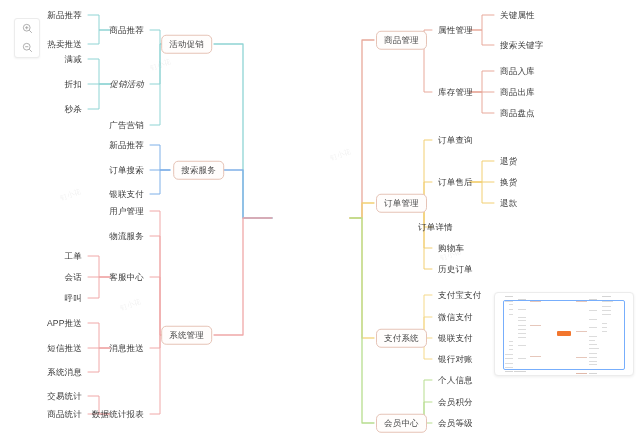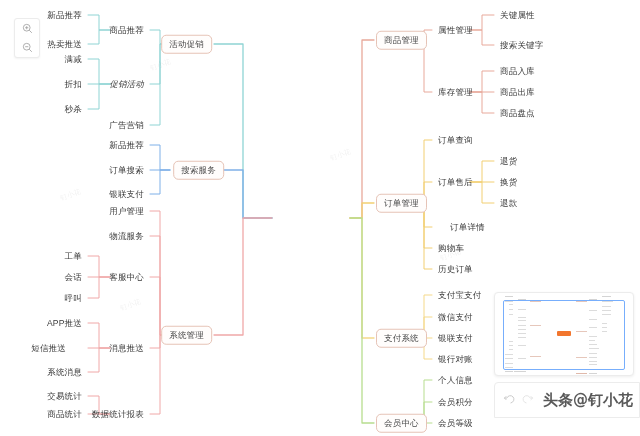--- a/index.html
+++ b/index.html
@@ -162,21 +162,21 @@
       <div class="node lvl2 right" style="left: 436px; top: 92px;">库存管理</div>
       <div class="node lvl3 right" style="left: 498px; top: 71px;">商品入库</div>
       <div class="node lvl3 right" style="left: 498px; top: 92px;">商品出库</div>
       <div class="node lvl3 right" style="left: 498px; top: 113px;">商品盘点</div>
       <div class="node lvl1 right" style="left: 376px; top: 203px;">订单管理</div>
       <div class="node lvl2 right" style="left: 436px; top: 140px;">订单查询</div>
       <div class="node lvl2 right" style="left: 436px; top: 182px;">订单售后</div>
       <div class="node lvl3 right" style="left: 498px; top: 161px;">退货</div>
       <div class="node lvl3 right" style="left: 498px; top: 182px;">换货</div>
       <div class="node lvl3 right" style="left: 498px; top: 203px;">退款</div>
-      <div class="node lvl2 right" style="left: 448px; top: 227px;">订单详情</div>
+      <div class="node lvl2 right" style="left: 416px; top: 227px;">订单详情</div>
       <div class="node lvl2 right" style="left: 436px; top: 248px;">购物车</div>
       <div class="node lvl2 right" style="left: 436px; top: 269px;">历史订单</div>
       <div class="node lvl1 right" style="left: 376px; top: 338px;">支付系统</div>
       <div class="node lvl2 right" style="left: 436px; top: 295px;">支付宝支付</div>
       <div class="node lvl2 right" style="left: 436px; top: 317px;">微信支付</div>
       <div class="node lvl2 right" style="left: 436px; top: 338px;">银联支付</div>
       <div class="node lvl2 right" style="left: 436px; top: 359px;">银行对账</div>
       <div class="node lvl1 right" style="left: 376px; top: 423px;">会员中心</div>
       <div class="node lvl2 right" style="left: 436px; top: 380px;">个人信息</div>
       <div class="node lvl2 right" style="left: 436px; top: 402px;">会员积分</div>
@@ -196,21 +196,21 @@
       <div class="node lvl2 left anchored" style="left: 146px; top: 194px;">银联支付</div>
       <div class="node lvl1 left" style="left: 212px; top: 335px; transform: translate(-100%, -50%);">系统管理</div>
       <div class="node lvl2 left anchored" style="left: 146px; top: 211px;">用户管理</div>
       <div class="node lvl2 left anchored" style="left: 146px; top: 236px;">物流服务</div>
       <div class="node lvl2 left anchored" style="left: 146px; top: 277px;">客服中心</div>
       <div class="node lvl3 left anchored" style="left: 84px; top: 256px;">工单</div>
       <div class="node lvl3 left anchored" style="left: 84px; top: 277px;">会话</div>
       <div class="node lvl3 left anchored" style="left: 84px; top: 298px;">呼叫</div>
       <div class="node lvl2 left anchored" style="left: 146px; top: 348px;">消息推送</div>
       <div class="node lvl3 left anchored" style="left: 84px; top: 323px;">APP推送</div>
-      <div class="node lvl3 left anchored" style="left: 68px; top: 348px;">短信推送</div>
+      <div class="node lvl3 left anchored" style="left: 84px; top: 348px;">短信推送</div>
       <div class="node lvl3 left anchored" style="left: 84px; top: 372px;">系统消息</div>
       <div class="node lvl2 left anchored" style="left: 146px; top: 414px; text-align: right;">数据统计报表</div>
       <div class="node lvl3 left anchored" style="left: 84px; top: 396px;">交易统计</div>
       <div class="node lvl3 left anchored" style="left: 84px; top: 414px;">商品统计</div>
     </div>
 
   <div class="bg-wm" style="left:150px;top:60px;">钉小花</div>
   <div class="bg-wm" style="left:330px;top:150px;">钉小花</div>
   <div class="bg-wm" style="left:120px;top:300px;">钉小花</div>
   <div class="bg-wm" style="left:440px;top:250px;">钉小花</div>
@@ -287,29 +287,14 @@
         <div class="mini-tick" style="left: 9.70312px; top: 65.4495px; width: 8.40938px; background: rgb(212, 212, 212);"></div>
         <div class="mini-tick" style="left: 9.70312px; top: 69.9633px; width: 8.40938px; background: rgb(212, 212, 212);"></div>
         <div class="mini-tick" style="left: 19.4062px; top: 77.8624px; width: 12.075px; background: rgb(212, 212, 212);"></div>
         <div class="mini-tick" style="left: 9.70312px; top: 74.4771px; width: 8.40938px; background: rgb(212, 212, 212);"></div>
         <div class="mini-tick" style="left: 9.70312px; top: 77.8624px; width: 8.40938px; background: rgb(212, 212, 212);"></div>
       </div>
     <div id="minimap-viewport"></div>
     <div id="mini-root"></div>
   </div>
 
-  <div id="bottom-bar">
-    <div class="hist-btn">
-      <svg width="13" height="13" viewBox="0 0 16 16">
-        <path d="M11 11 A4.5 4.5 0 1 0 6 5 L3 5" fill="none" stroke="#8a8a8a" stroke-width="1.2" stroke-linecap="round"></path>
-        <path d="M5 3 L3 5 L5 7" fill="none" stroke="#8a8a8a" stroke-width="1.2" stroke-linecap="round" stroke-linejoin="round"></path>
-      </svg>
-    </div>
-    <div class="hist-btn">
-      <svg width="13" height="13" viewBox="0 0 16 16">
-        <path d="M5 11 A4.5 4.5 0 1 1 10 5 L13 5" fill="none" stroke="#c4c4c4" stroke-width="1.2" stroke-linecap="round"></path>
-        <path d="M11 3 L13 5 L11 7" fill="none" stroke="#c4c4c4" stroke-width="1.2" stroke-linecap="round" stroke-linejoin="round"></path>
-      </svg>
-    </div>
-    <div id="watermark">头条@钉小花</div>
-  </div>
 
 </div>
 
 </body></html>

